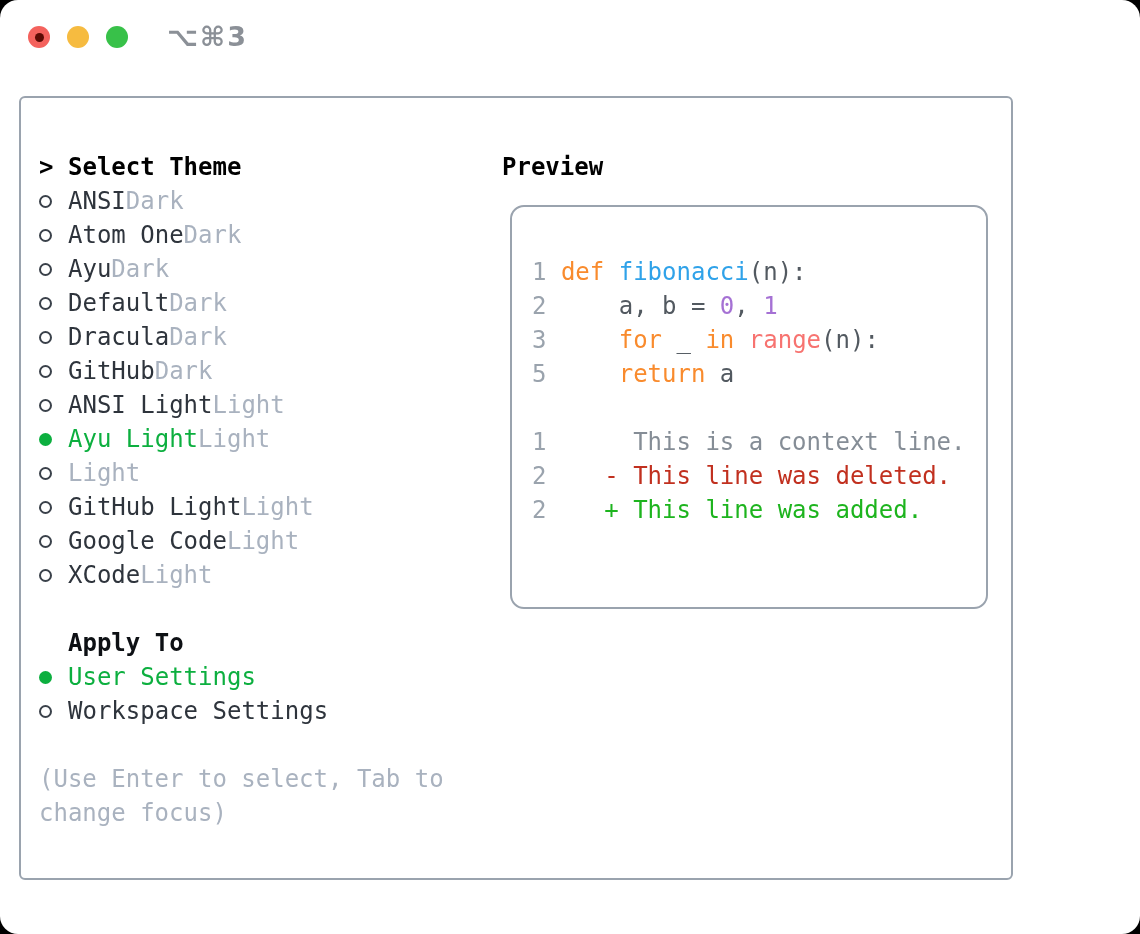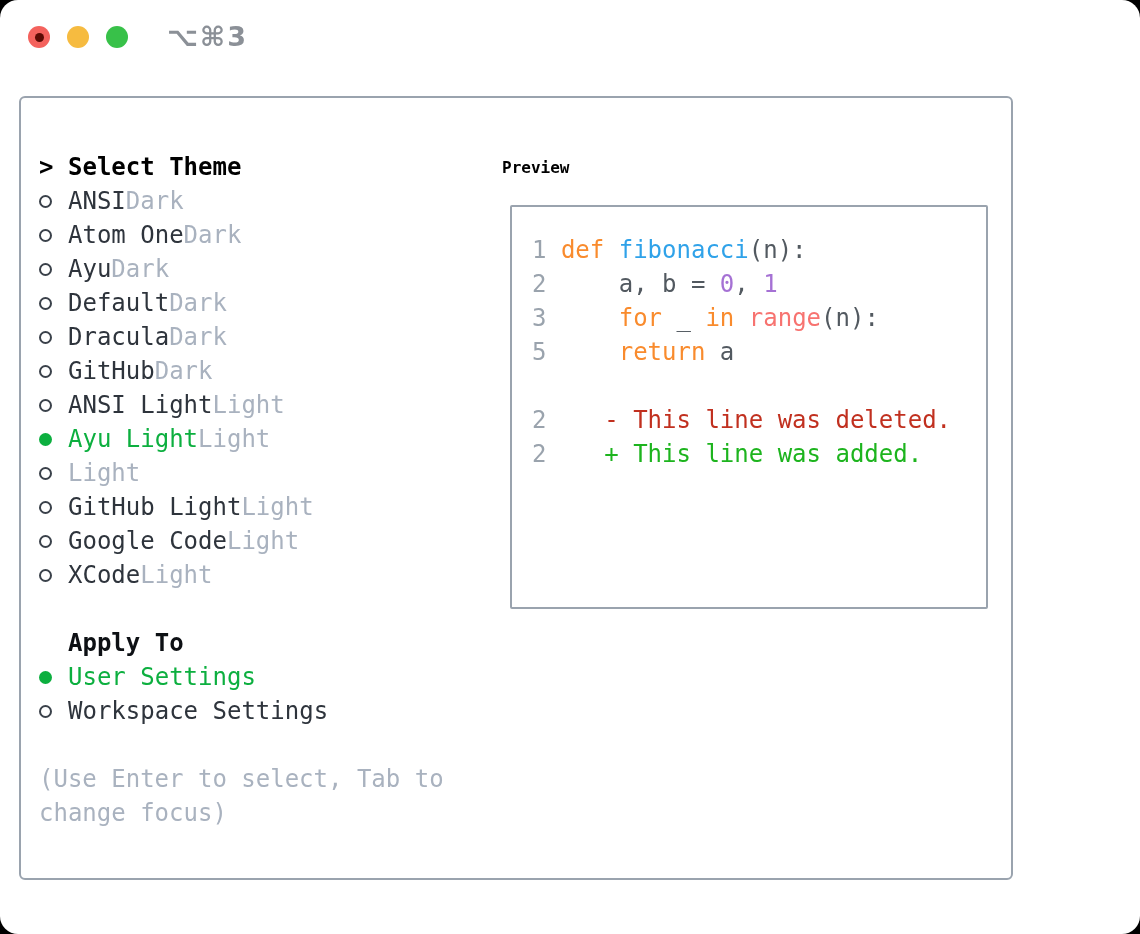--- a/index.html
+++ b/index.html
@@ -37,26 +37,26 @@
   .ring{width:13px;height:13px;border:2px solid var(--ring);border-radius:50%;box-sizing:border-box;}
   .dotsel{width:13px;height:13px;border-radius:50%;background:var(--green);}
   .hdr{font-weight:bold; color:#000;}
   .apply-hdr{color:var(--black);font-weight:bold;}
   .variant{color:var(--muted);}
   .sel-name{color:var(--green);text-align:right;}
   .hint{color:var(--muted);}
   
   .preview-title{
     position:absolute; left:481px; top:52px; height:34px; display:flex; align-items:center;
-    font-weight:bold; font-size:16px; color:#000;
+    font-weight:bold; font-size:24px; color:#000;
   }
   .preview-box{
     position:absolute; left:489px; top:107px; width:478px; height:404px;
-    border:2px solid var(--border); border-radius:2px; box-sizing:border-box;
-    padding:26px 0 0 20px; background:#fff;
+    border:2px solid var(--border); border-radius:14px; box-sizing:border-box;
+    padding:48px 0 0 20px; background:#fff;
   }
   .code-line{height:34px; font-size:24px; white-space:pre; line-height:34px;}
   .seg-lineno{color:var(--lineno);}
   .seg-kw{color:var(--kw);}
   .seg-fn{color:var(--fn);}
   .seg-call{color:var(--call);}
   .seg-num{color:var(--num);}
   .seg-fg{color:var(--fg);}
   .seg-ctx{color:var(--ctx);}
   .seg-del{color:var(--del);}
@@ -116,18 +116,19 @@
     </div>
 
     <div class="preview-title">Preview</div>
 
     <div class="preview-box" id="preview-box">
         <div class="code-line"><span class="seg-lineno">1 </span><span class="seg-kw">def </span><span class="seg-fn">fibonacci</span><span class="seg-fg">(n):</span></div>
         <div class="code-line"><span class="seg-lineno">2 </span><span class="seg-fg">    a, b = </span><span class="seg-num">0</span><span class="seg-fg">, </span><span class="seg-num">1</span></div>
         <div class="code-line"><span class="seg-lineno">3 </span><span class="seg-fg">    </span><span class="seg-kw">for</span><span class="seg-fg"> _ </span><span class="seg-kw">in</span><span class="seg-fg"> </span><span class="seg-call">range</span><span class="seg-fg">(n):</span></div>
         <div class="code-line"><span class="seg-lineno">5 </span><span class="seg-fg">    </span><span class="seg-kw">return</span><span class="seg-fg"> a</span></div>
         <div class="code-line"></div>
+        <div class="code-line"><span class="seg-lineno">1</span><span class="seg-ctx">      This is a context line.</span></div>
         <div class="code-line"><span class="seg-lineno">2</span><span class="seg-fg">    </span><span class="seg-del">- This line was deleted.</span></div>
         <div class="code-line"><span class="seg-lineno">2</span><span class="seg-fg">    </span><span class="seg-add">+ This line was added.</span></div>
       </div>
 
   </div>
 </div>
 
 </body></html>

